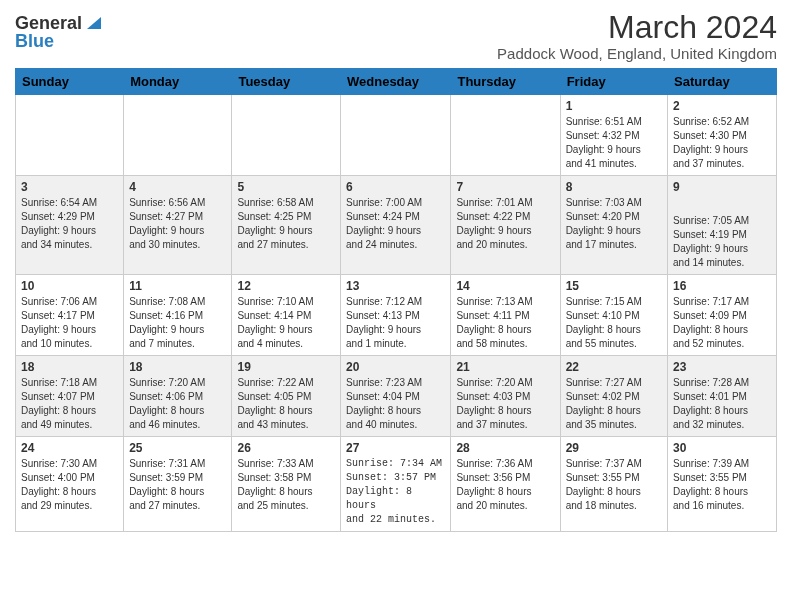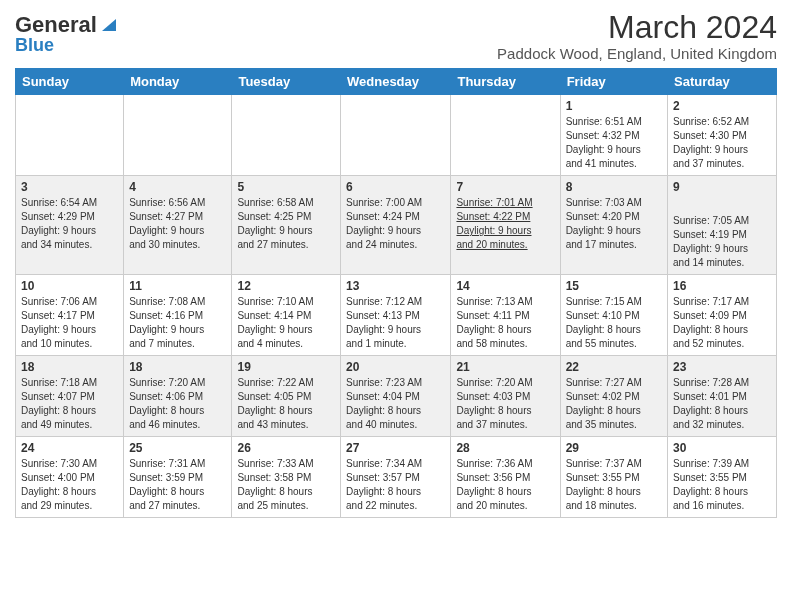--- a/index.html
+++ b/index.html
@@ -16,21 +16,21 @@
       justify-content: space-between;
       margin-bottom: 4px;
     }
     .logo {
       display: flex;
       flex-direction: column;
       align-items: flex-start;
       padding-top: 4px;
     }
     .logo-general {
-      font-size: 22px;
+      font-size: 18px;
       font-weight: bold;
       color: #333;
       line-height: 1;
     }
     .logo-blue {
       font-size: 18px;
       font-weight: bold;
       color: #2a7fc1;
       line-height: 1;
     }
@@ -47,21 +47,21 @@
       font-size: 15px;
       color: #555;
     }
     .calendar {
       width: 100%;
       border-collapse: collapse;
       margin-top: 6px;
     }
     .calendar thead th {
       background: #2a7fc1;
-      color: #ffffff;
+      color: #000000;
       font-size: 13px;
       font-weight: bold;
       padding: 5px 6px;
       text-align: left;
       border: 1px solid #2a7fc1;
     }
     .calendar tbody td {
       vertical-align: top;
       border: 1px solid #ccc;
       padding: 4px 5px;
@@ -166,21 +166,21 @@
         </td>
         <td>
           <span class="day-num">6</span>
           <div class="day-info" style="white-space: pre-line;">Sunrise: 7:00 AM
 Sunset: 4:24 PM
 Daylight: 9 hours
 and 24 minutes.</div>
         </td>
         <td>
           <span class="day-num">7</span>
-          <div class="day-info" style="white-space: pre-line; text-decoration: underline;">Sunrise: 7:01 AM
+          <div class="day-info" style="white-space: pre-line;">Sunrise: 7:01 AM
 Sunset: 4:22 PM
 Daylight: 9 hours
 and 20 minutes.</div>
         </td>
         <td>
           <span class="day-num">8</span>
           <div class="day-info" style="white-space: pre-line;">Sunrise: 7:03 AM
 Sunset: 4:20 PM
 Daylight: 9 hours
 and 17 minutes.</div>
@@ -312,21 +312,21 @@
         </td>
         <td>
           <span class="day-num">26</span>
           <div class="day-info" style="white-space: pre-line;">Sunrise: 7:33 AM
 Sunset: 3:58 PM
 Daylight: 8 hours
 and 25 minutes.</div>
         </td>
         <td>
           <span class="day-num">27</span>
-          <div class="day-info" style="white-space: pre-line;">Sunrise: 7:34 AM
+          <div class="day-info" style="white-space: pre-line; font-family: Liberation Mono, monospace;">Sunrise: 7:34 AM
 Sunset: 3:57 PM
 Daylight: 8 hours
 and 22 minutes.</div>
         </td>
         <td>
           <span class="day-num">28</span>
           <div class="day-info" style="white-space: pre-line;">Sunrise: 7:36 AM
 Sunset: 3:56 PM
 Daylight: 8 hours
 and 20 minutes.</div>

